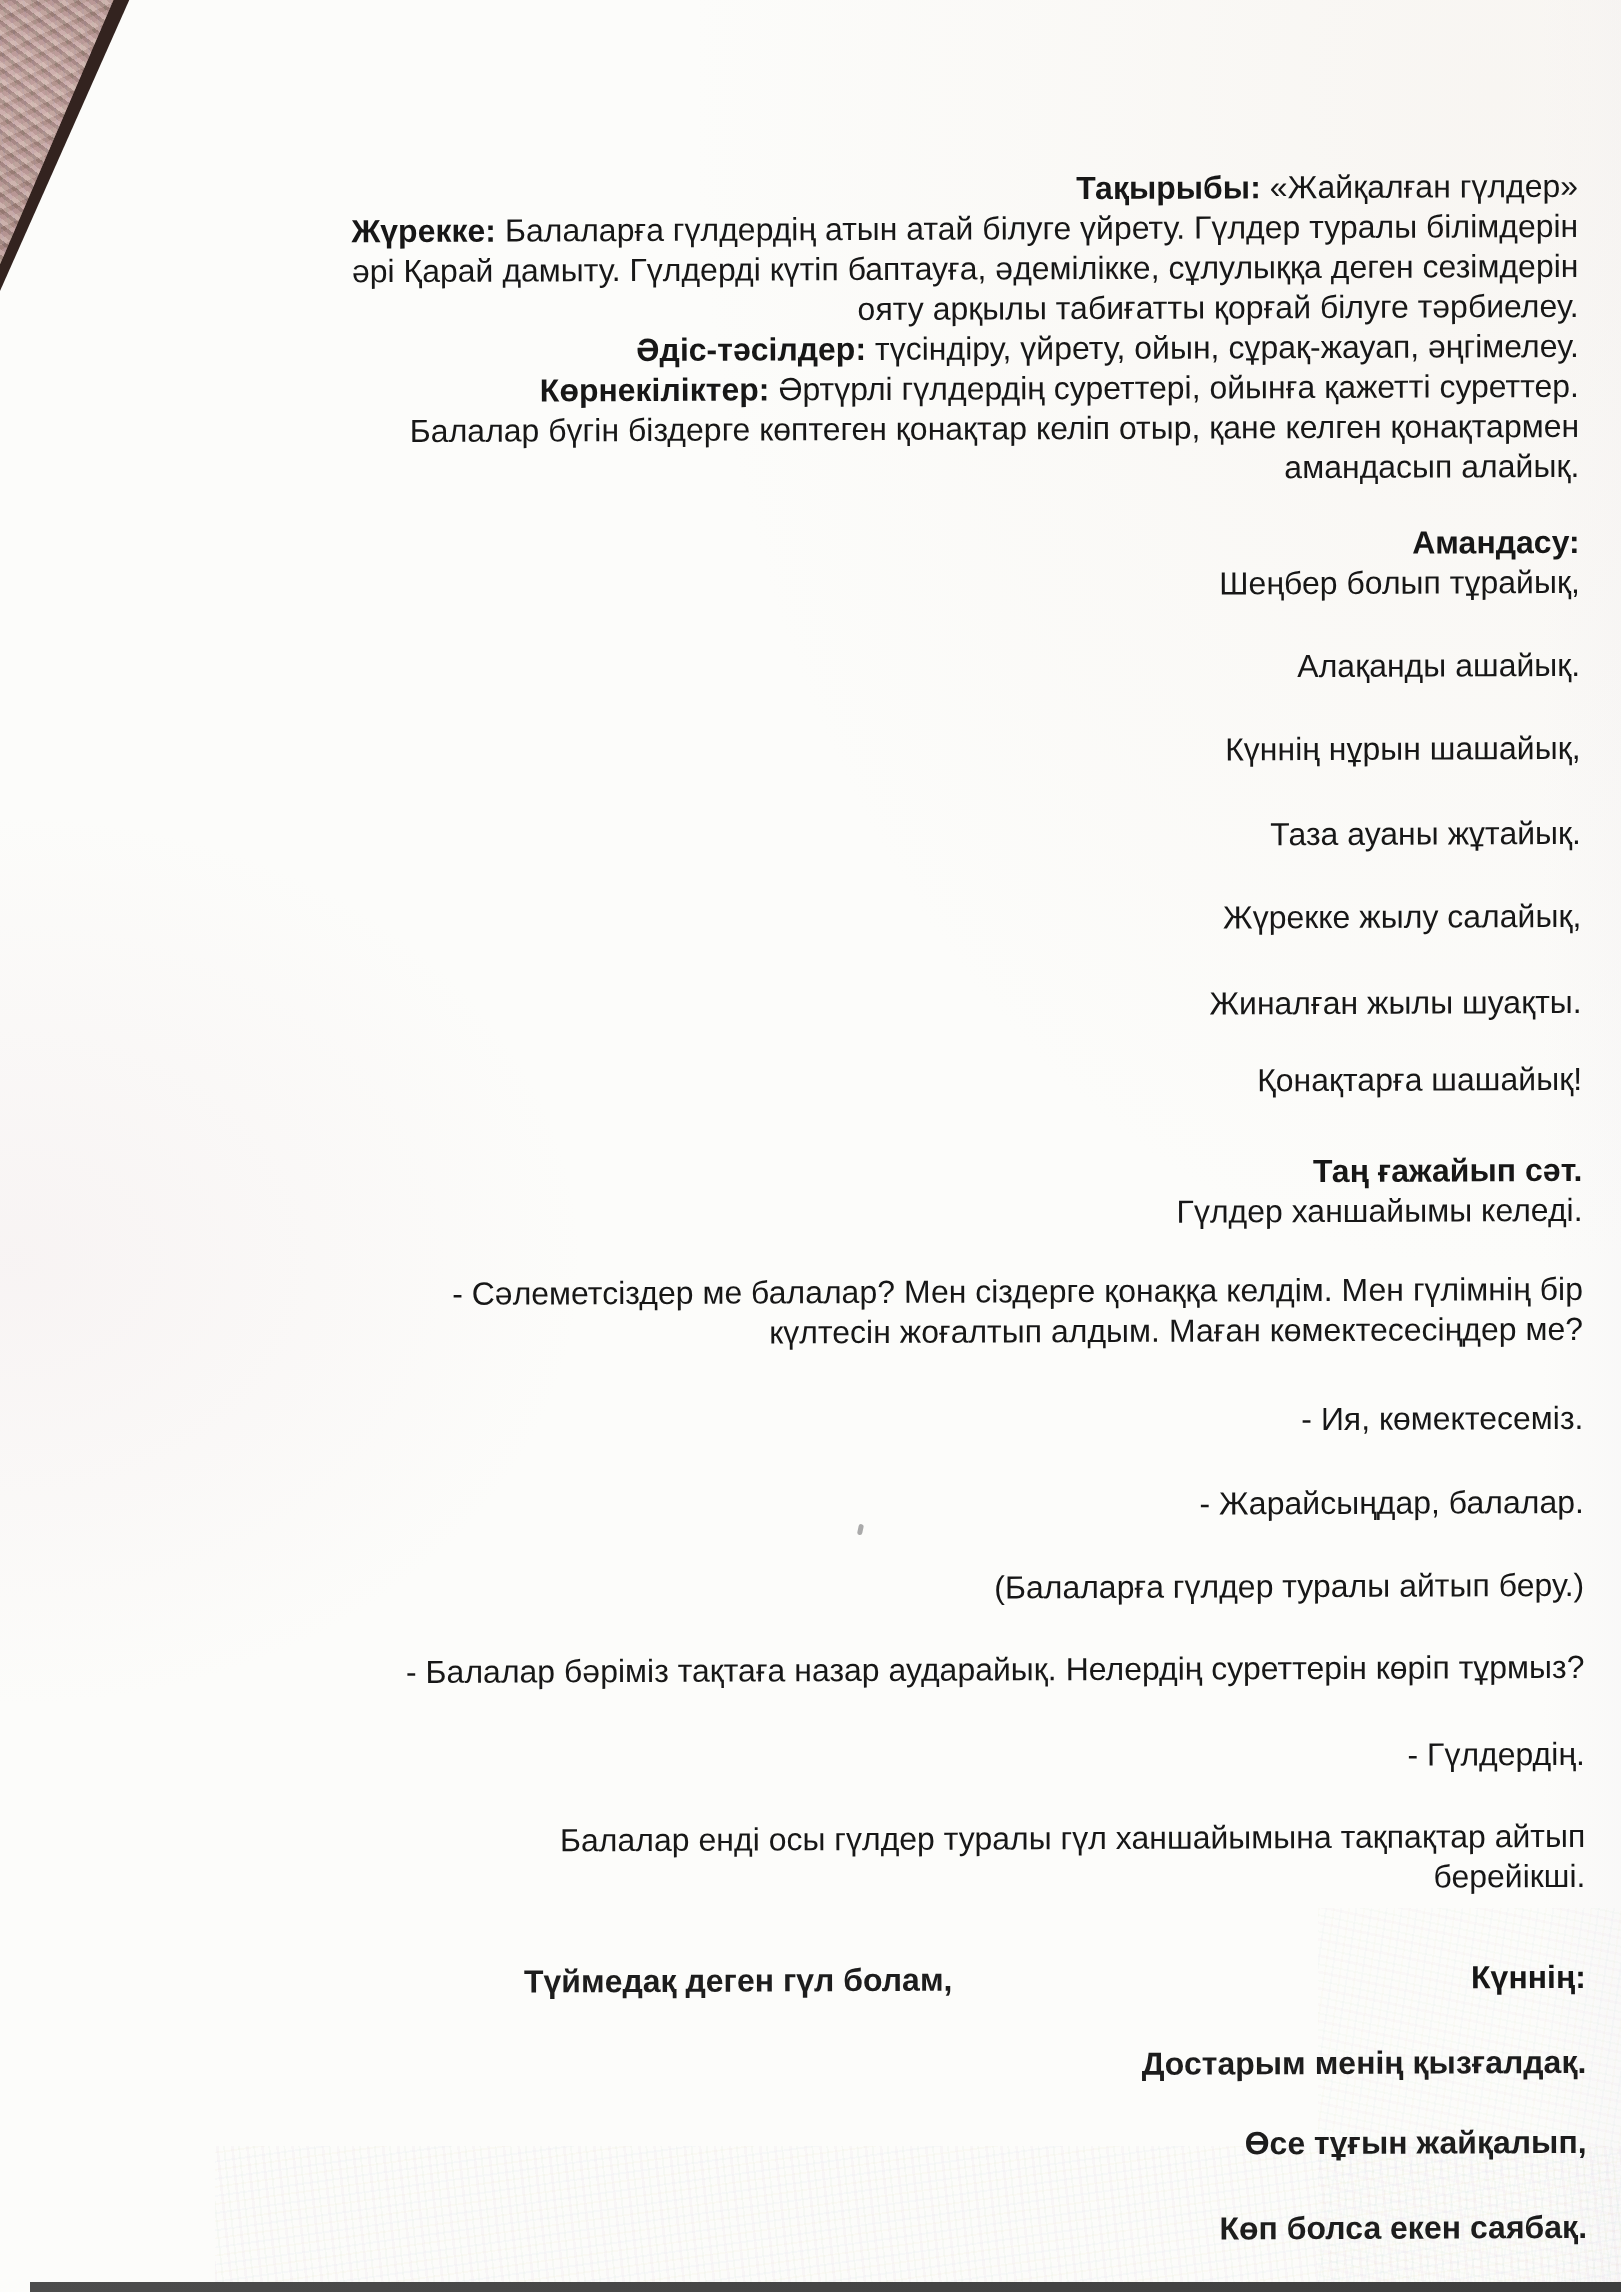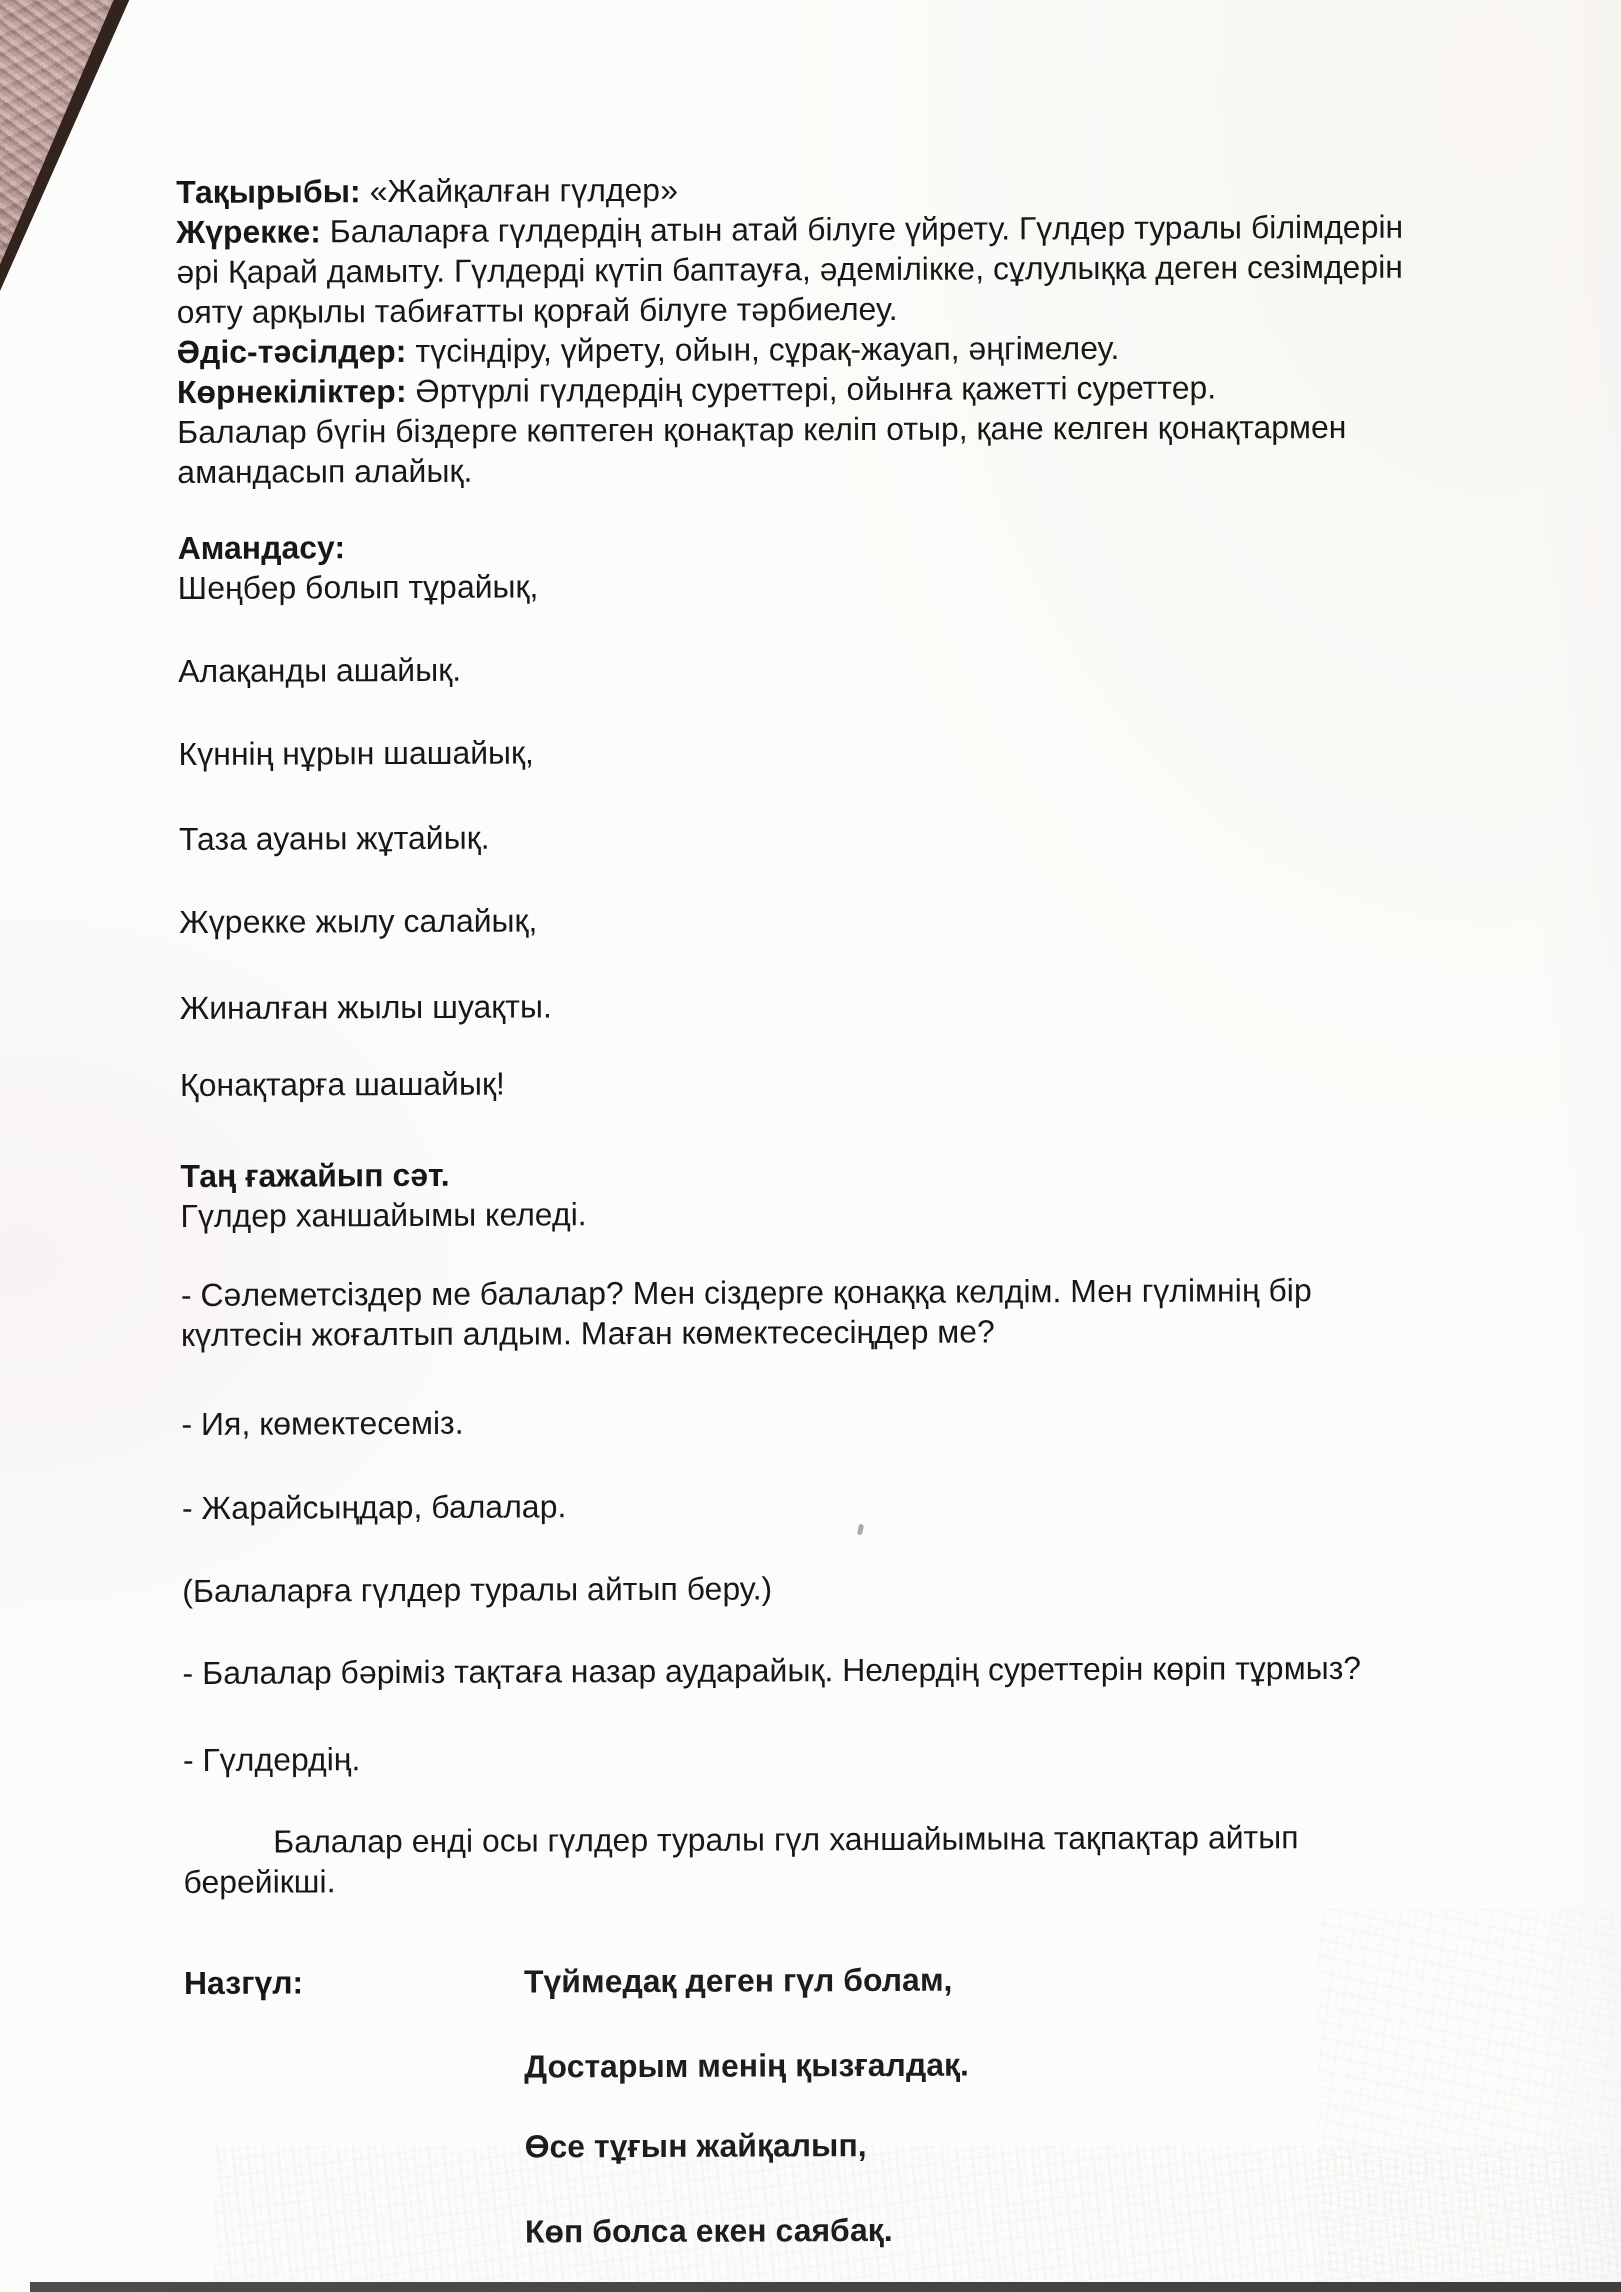--- a/index.html
+++ b/index.html
@@ -1,21 +1,21 @@
 <!DOCTYPE html>
 <html lang="kk" style="font-size:14.3px"><head>
 <meta charset="utf-8">
 <style>
   html,body{margin:0;padding:0;}
   body{
     width:1622px;height:2293px;position:relative;overflow:hidden;
     background:#fcfcfa;
     font-family:"Liberation Sans","DejaVu Sans",sans-serif;
   }
-  .page{position:absolute;inset:0;}
+  .page{position:absolute;inset:0;text-align:right;}
   
   .paper-tint{
     position:absolute;inset:0;
     background:
       radial-gradient(ellipse at 92% 4%, rgba(236,226,218,0.25), transparent 38%),
       radial-gradient(ellipse at 1% 55%, rgba(228,206,214,0.18), transparent 25%),
       linear-gradient(to left, rgba(232,228,236,0.15), transparent 5%);
   }
   
   .corner-dark{
@@ -112,20 +112,20 @@
 
     <div class="ln" style="margin-top:49px">- Ия, көмектесеміз.</div>
     <div class="ln" style="margin-top:44px">- Жарайсыңдар, балалар.</div>
     <div class="ln" style="margin-top:43px">(Балаларға гүлдер туралы айтып беру.)</div>
     <div class="ln" style="margin-top:42px">- Балалар бәріміз тақтаға назар аударайық. Нелердің суреттерін көріп тұрмыз?</div>
     <div class="ln" style="margin-top:47px">- Гүлдердің.</div>
 
     <div class="ln indent" style="margin-top:42px">Балалар енді осы гүлдер туралы гүл ханшайымына тақпақтар айтып</div>
     <div class="ln">берейікші.</div>
 
-    <div class="ln" style="margin-top:61px"><span class="b">Назгүл:</span><span class="poem-text">Түймедақ деген гүл болам,</span></div>
+    <div class="ln" style="margin-top:61px"><span class="b">Күннің:</span><span class="poem-text">Түймедақ деген гүл болам,</span></div>
     <div class="ln poem-line" style="margin-top:45px">Достарым менің қызғалдақ.</div>
     <div class="ln poem-line" style="margin-top:40px">Өсе тұғын жайқалып,</div>
     <div class="ln poem-line" style="margin-top:45px">Көп болса екен саябақ.</div>
 
   </div>
 </div>
 
 
 </body></html>

